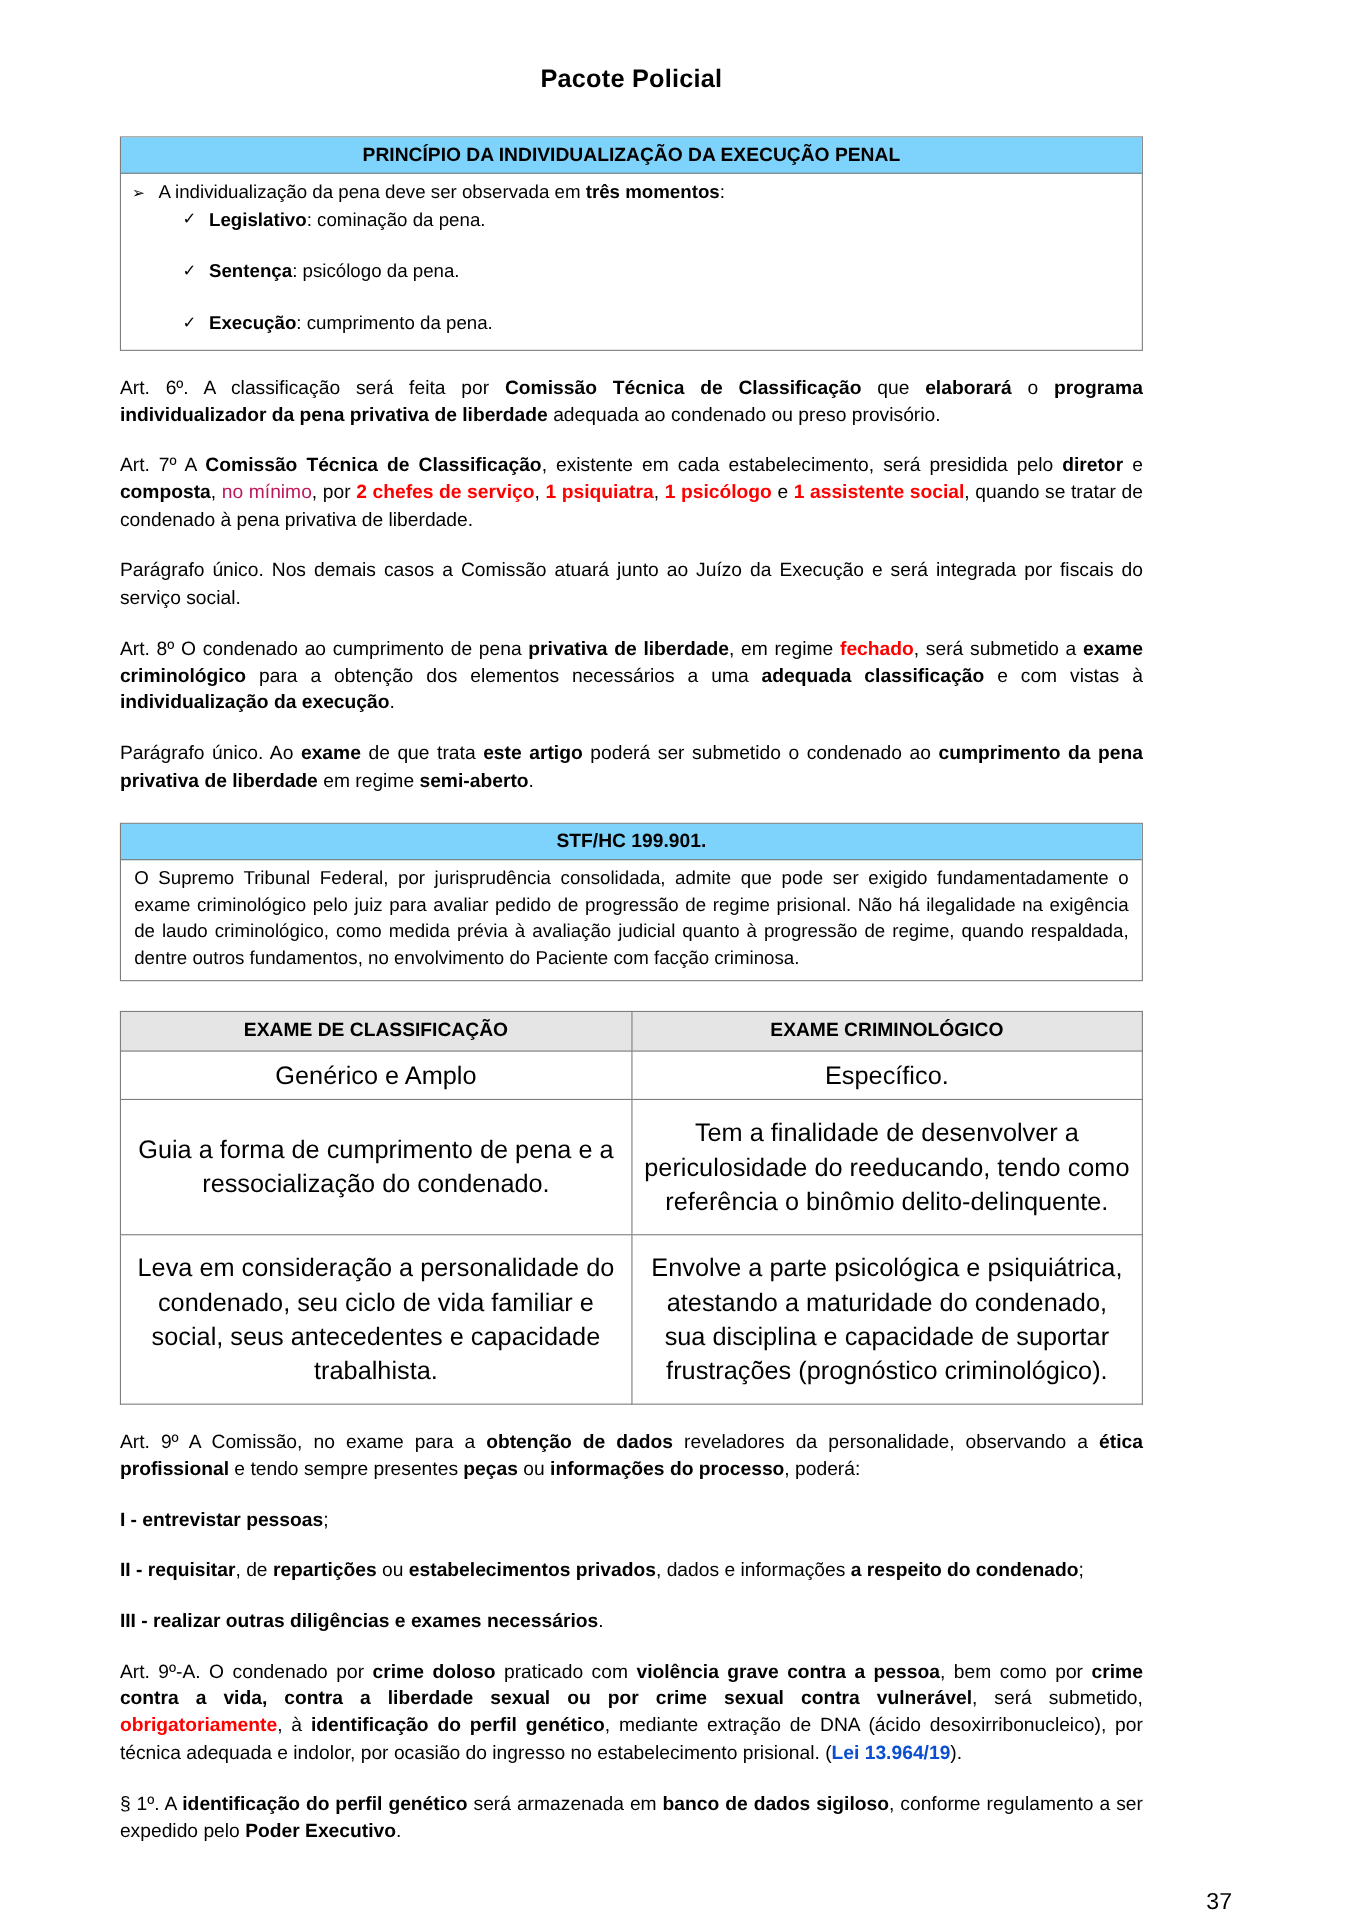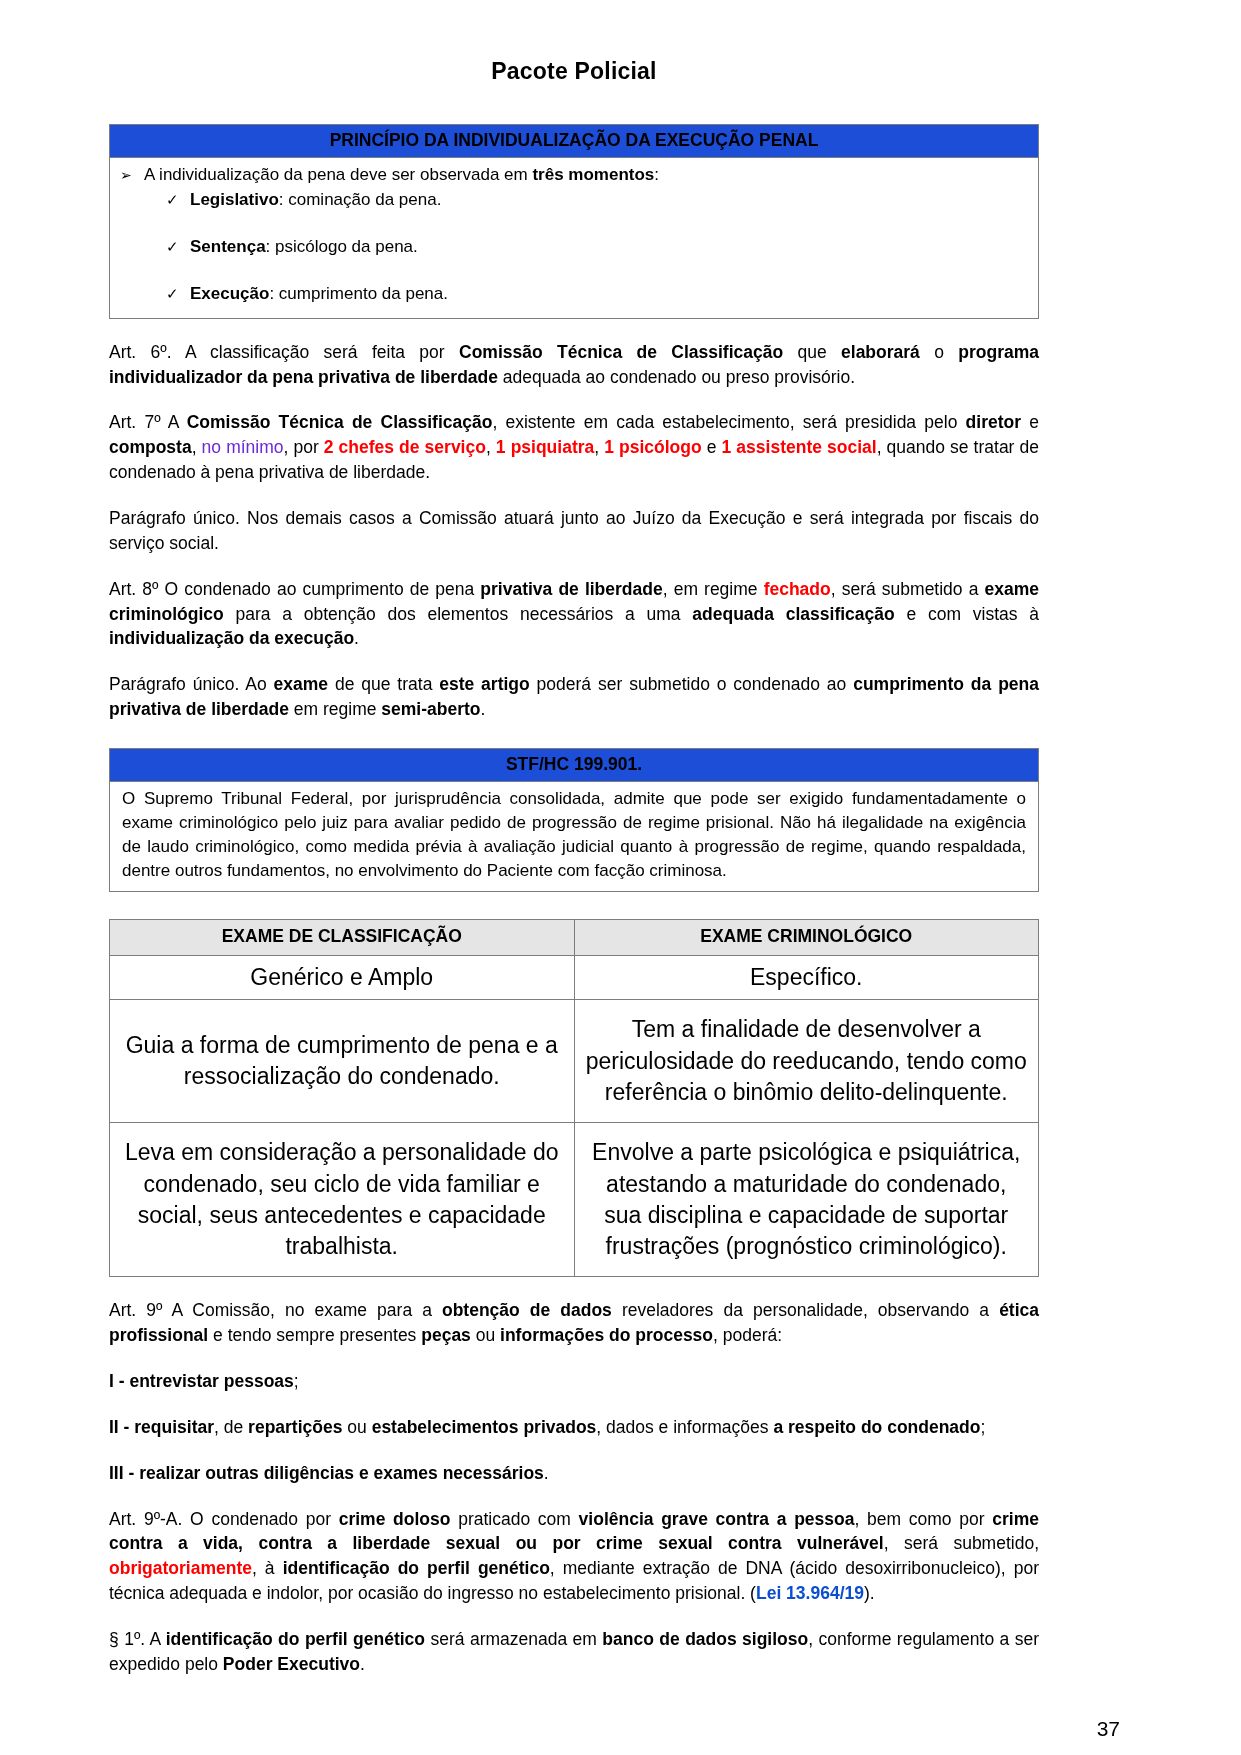--- a/index.html
+++ b/index.html
@@ -39,21 +39,21 @@
     color: #000;
   }
 
   
   .box {
     border: 1px solid #7d7d7d;
     margin-top: 39px;
     box-sizing: border-box;
   }
   .box-header {
-    background: #1d4ed8;
+    background: #7dd3fc;
     border-bottom: 1px solid #7d7d7d;
     text-align: center;
     font-weight: bold;
     font-size: 17.5px;
     padding: 5px 4px 6px 4px;
     line-height: 1.2;
   }
   .box-body {
     padding: 6px 10px 10px 10px;
     font-size: 17px;
@@ -93,21 +93,21 @@
   }
 
   
   p.art {
     text-align: justify;
     font-size: 17.5px;
     line-height: 1.42;
     margin: 21px 0 0 0;
   }
   b { font-weight: bold; }
-  .red { color: #6d28d9; }
+  .red { color: #be185d; }
   .red-b { color: #ff0000; font-weight: bold; }
   .blue-b { color: #0b4fd0; font-weight: bold; }
 
   
   .stf-box { margin-top: 26px; }
   .stf-box .box-body {
     text-align: justify;
     font-size: 17px;
     line-height: 1.42;
     padding: 5px 12px 8px 12px;

